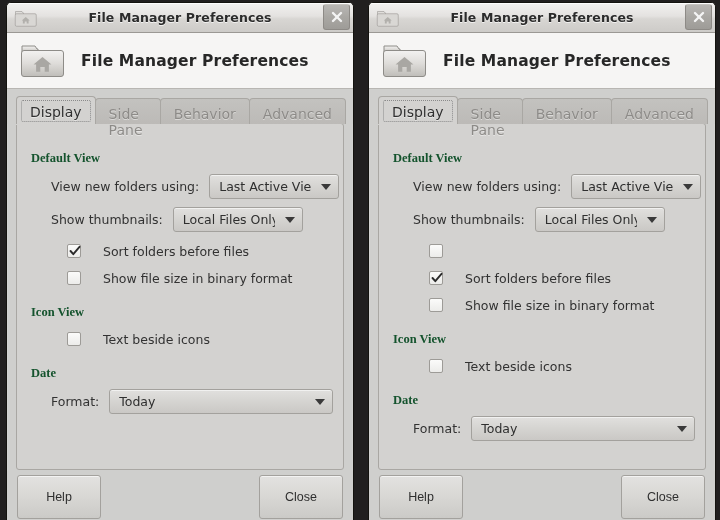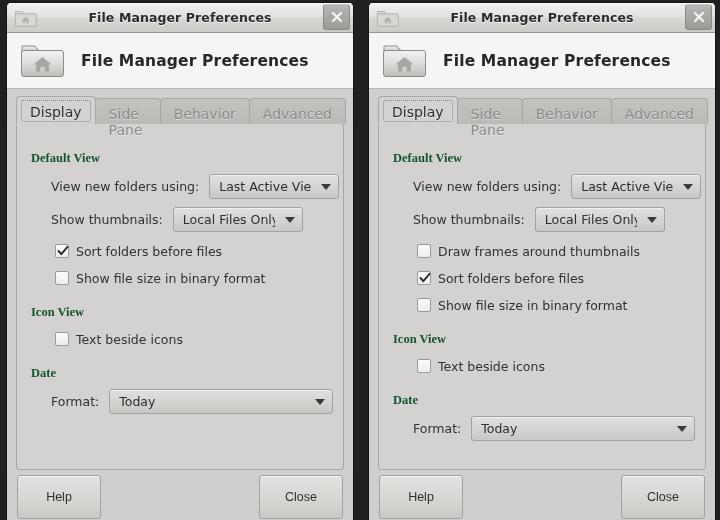--- a/index.html
+++ b/index.html
@@ -196,24 +196,24 @@
     border-left: 5px solid transparent;
     border-right: 5px solid transparent;
     border-top: 6px solid #3a3a3a;
     flex: 0 0 auto;
   }
 
   
   .cbrow {
     display: flex;
     align-items: center;
-    margin-left: 28px;
+    margin-left: 40px;
     height: 22px;
     margin-bottom: 5px;
-    gap: 7px;
+    gap: 22px;
   }
   .cbox {
     width: 14px; height: 14px;
     flex: 0 0 14px;
     border: 1px solid #9d9b97;
     border-radius: 2px;
     background: linear-gradient(to bottom, #fbfbfa 0%, #ececea 100%);
     position: relative;
   }
   .cbox svg { position:absolute; left:1px; top:0px; }
@@ -410,21 +410,20 @@
             </div>
             <div class="row">
               <span class="row-label">Show thumbnails:</span>
               <span class="combo" style="margin-left:10px;width:130px;">
                 <span class="combo-text">Local Files Only</span>
                 <span class="combo-arrow"></span>
               </span>
             </div>
             <div class="cbrow">
               <span class="cbox"></span>
-              <span class="cblabel">Draw frames around thumbnails</span>
             </div>
             <div class="cbrow">
               <span class="cbox"><span><svg width="12" height="12" viewBox="0 0 12 12">
                     <polyline points="1.5,6 4.3,9.2 10.5,1.8" fill="none" stroke="#2b2b2b" stroke-width="1.9" stroke-linecap="round" stroke-linejoin="round"></polyline>
                   </svg></span></span>
               <span class="cblabel">Sort folders before files</span>
             </div>
             <div class="cbrow">
               <span class="cbox"></span>
               <span class="cblabel">Show file size in binary format</span>

